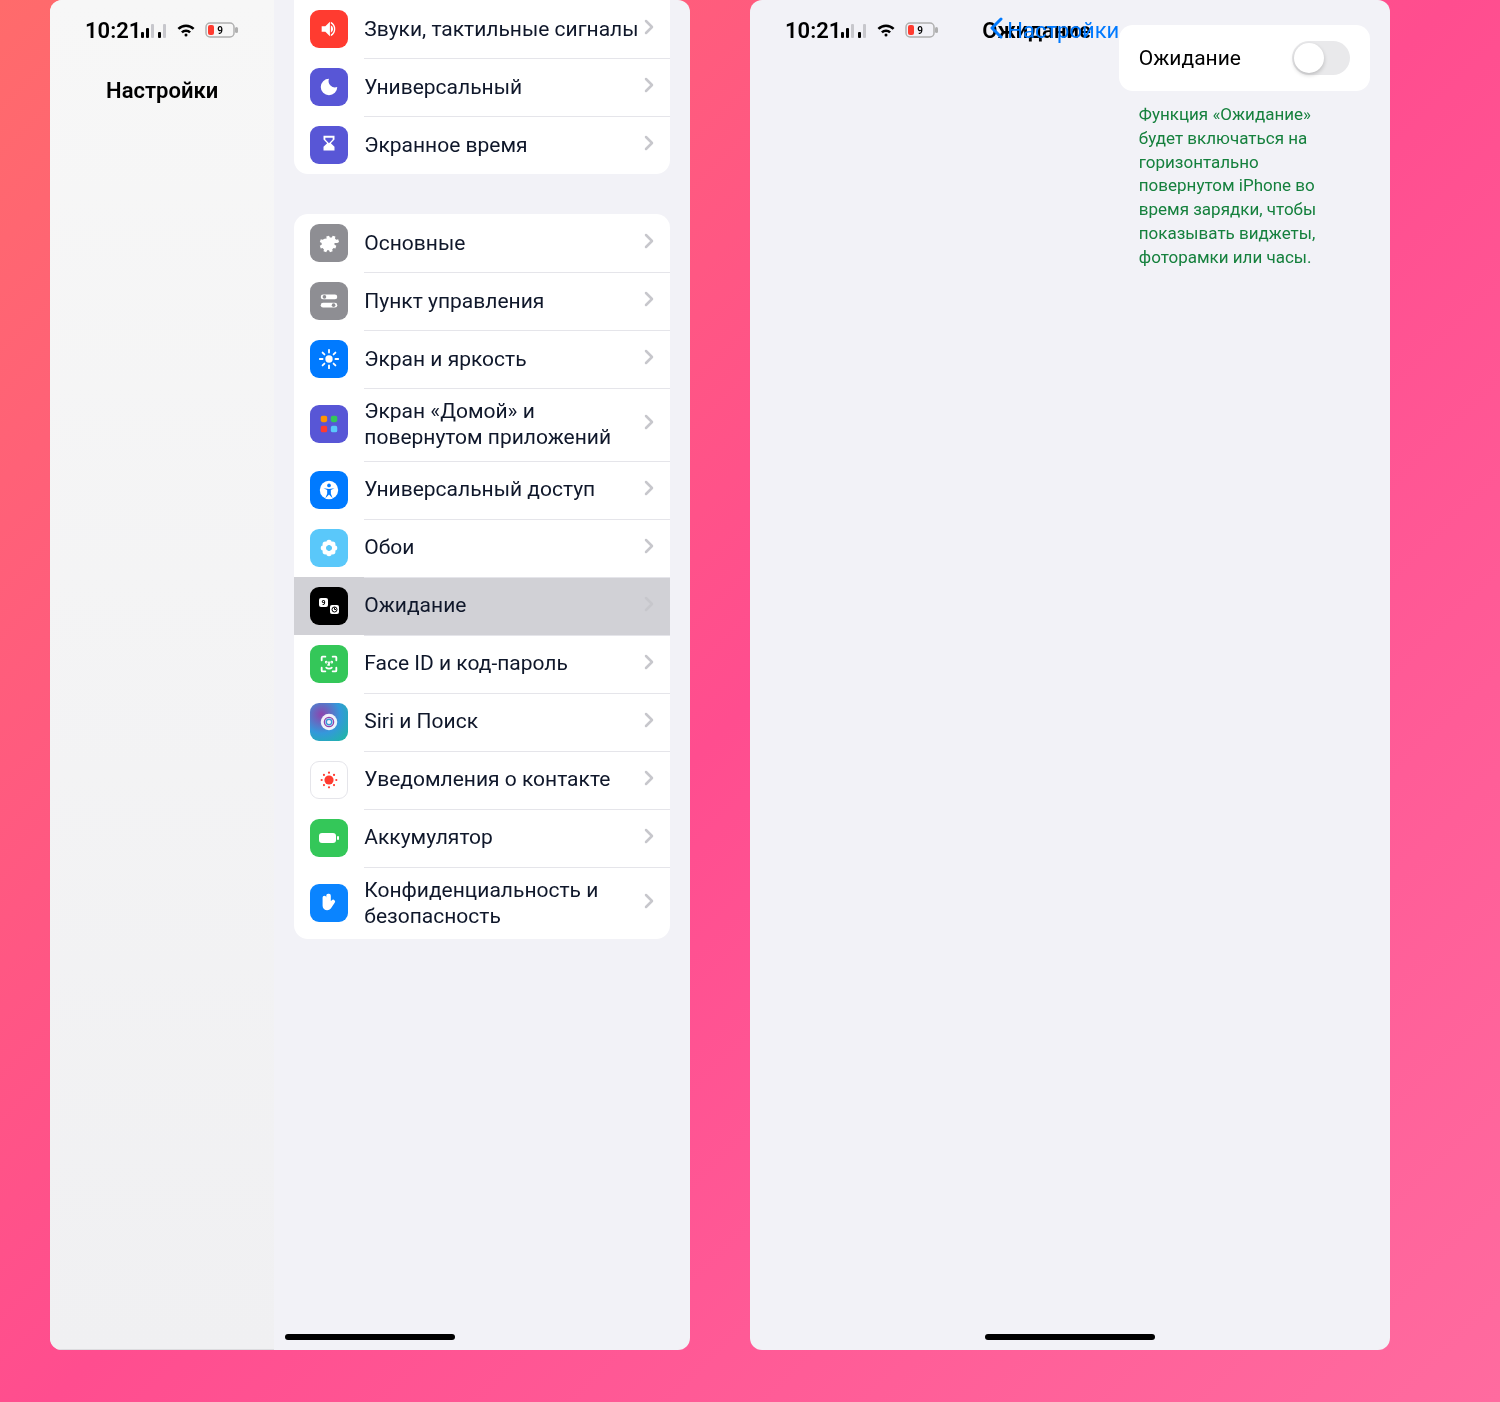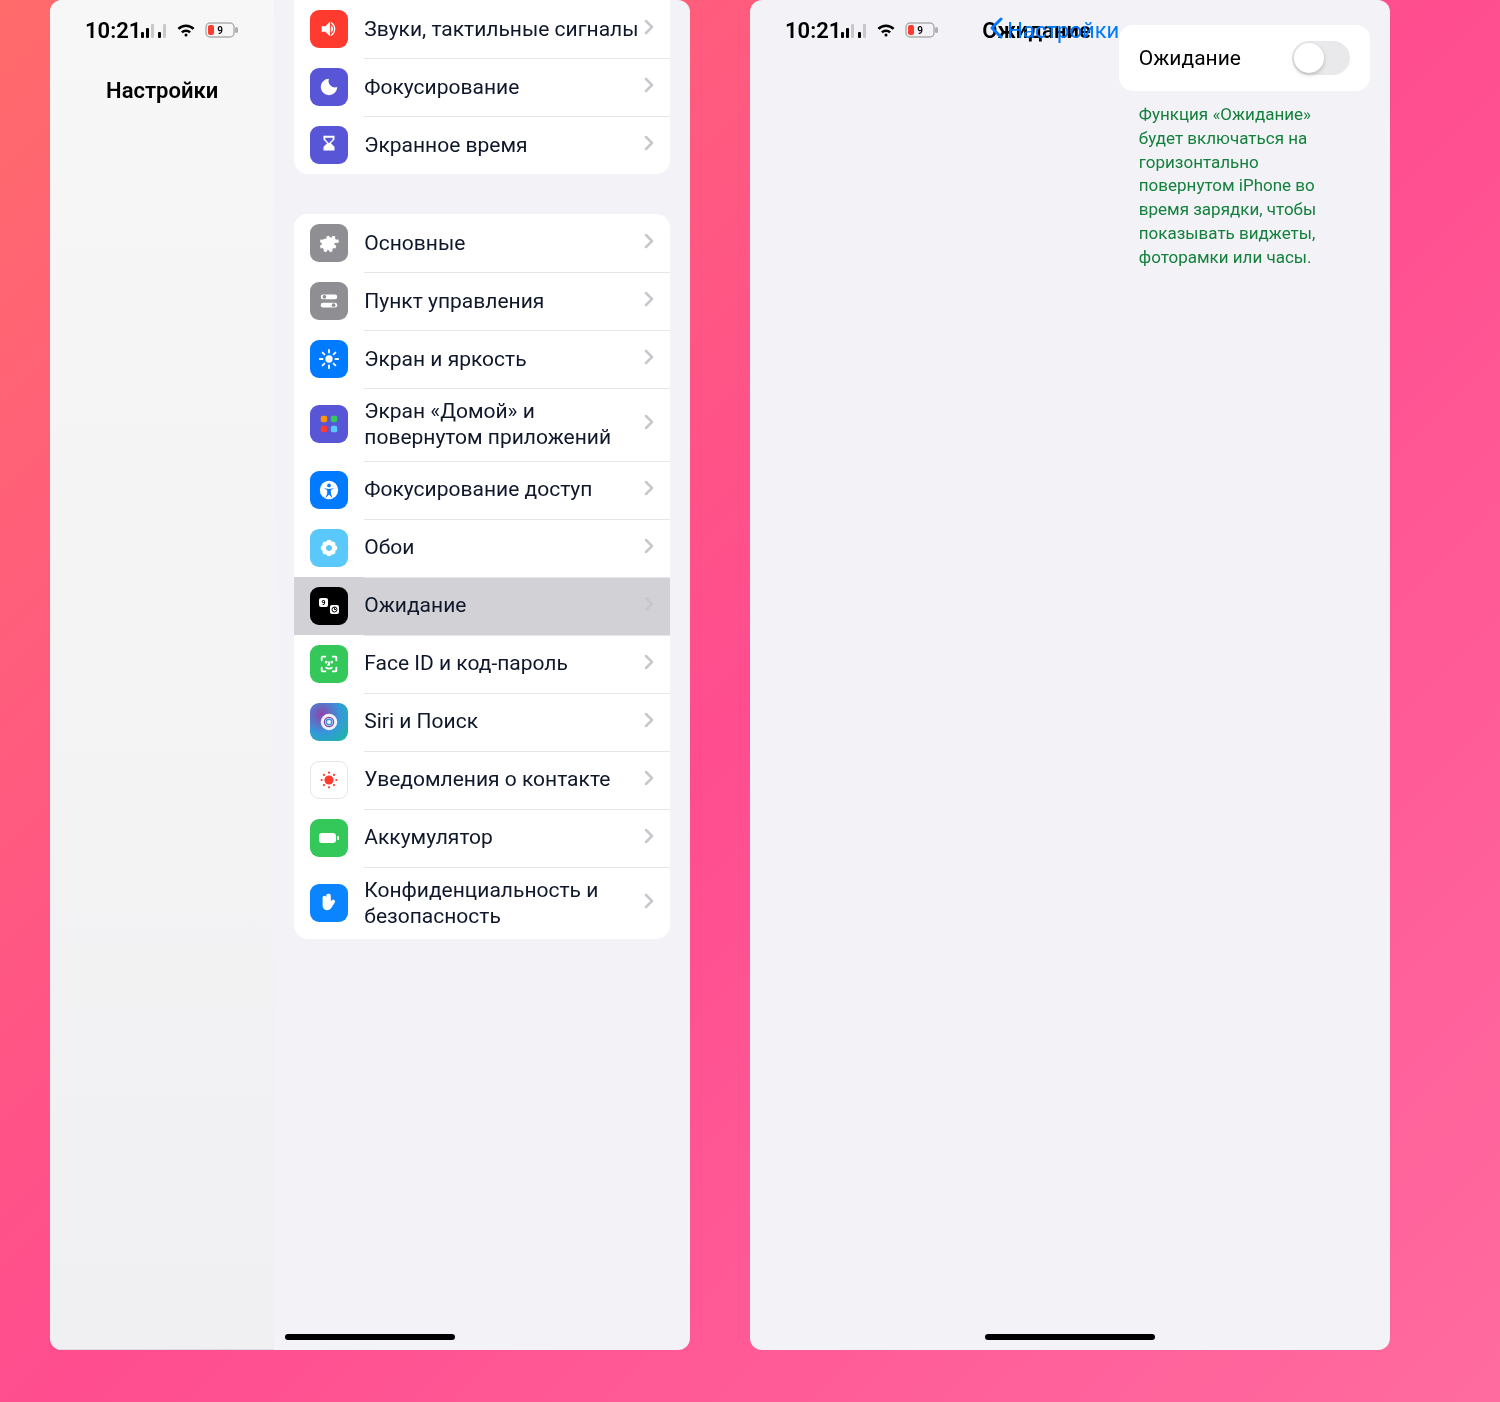--- a/index.html
+++ b/index.html
@@ -202,21 +202,21 @@
           <div class="chevron"><svg width="10" height="16" viewBox="0 0 10 16">
               <path d="M2 2l6 6-6 6" stroke="#c7c7cc" stroke-width="2.5" fill="none" stroke-linecap="round" stroke-linejoin="round"></path>
             </svg></div>
         </div>
         <div class="row">
           <div class="icon-box ic-purple">
             <svg width="22" height="22" viewBox="0 0 24 24">
               <path fill="#fff" d="M12 3a9 9 0 109 9 7 7 0 01-9-9z"></path>
             </svg>
           </div>
-          <div class="label">Фокусирование</div>
+          <div class="label">Универсальный</div>
           <div class="chevron"><svg width="10" height="16" viewBox="0 0 10 16">
               <path d="M2 2l6 6-6 6" stroke="#c7c7cc" stroke-width="2.5" fill="none" stroke-linecap="round" stroke-linejoin="round"></path>
             </svg></div>
         </div>
         <div class="row">
           <div class="icon-box ic-purple">
             <svg width="22" height="22" viewBox="0 0 24 24">
               <path fill="#fff" d="M6 2h12v4l-4 4 4 4v4H6v-4l4-4-4-4V2zm2 2v2l4 4 4-4V4H8z"></path>
             </svg>
           </div>
@@ -288,21 +288,21 @@
             </svg></div>
         </div>
         <div class="row">
           <div class="icon-box ic-blue">
             <svg width="22" height="22" viewBox="0 0 24 24">
               <circle cx="12" cy="12" r="10" fill="#fff"></circle>
               <circle cx="12" cy="7" r="2" fill="#007aff"></circle>
               <path d="M6 10l6 1 6-1-4 2v4l2 5-4-4-4 4 2-5v-4l-4-2z" fill="#007aff"></path>
             </svg>
           </div>
-          <div class="label">Фокусирование доступ</div>
+          <div class="label">Универсальный доступ</div>
           <div class="chevron"><svg width="10" height="16" viewBox="0 0 10 16">
               <path d="M2 2l6 6-6 6" stroke="#c7c7cc" stroke-width="2.5" fill="none" stroke-linecap="round" stroke-linejoin="round"></path>
             </svg></div>
         </div>
         <div class="row">
           <div class="icon-box ic-cyan">
             <svg width="22" height="22" viewBox="0 0 24 24">
               <g fill="#fff">
                 <circle cx="12" cy="6" r="3"></circle>
                 <circle cx="12" cy="18" r="3"></circle>

